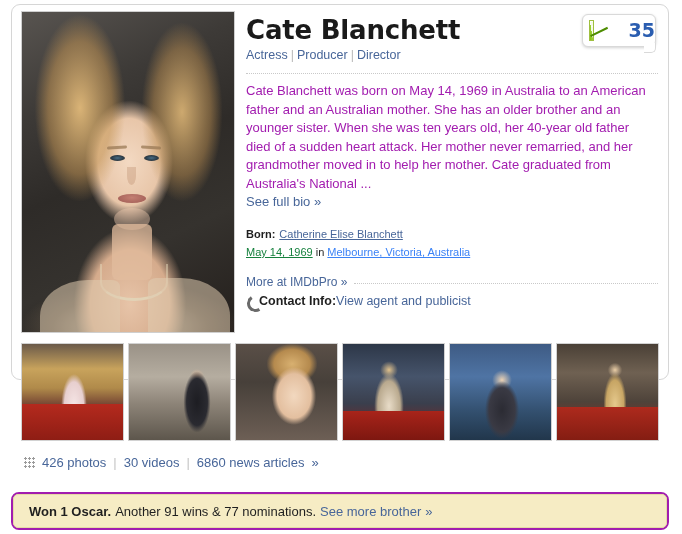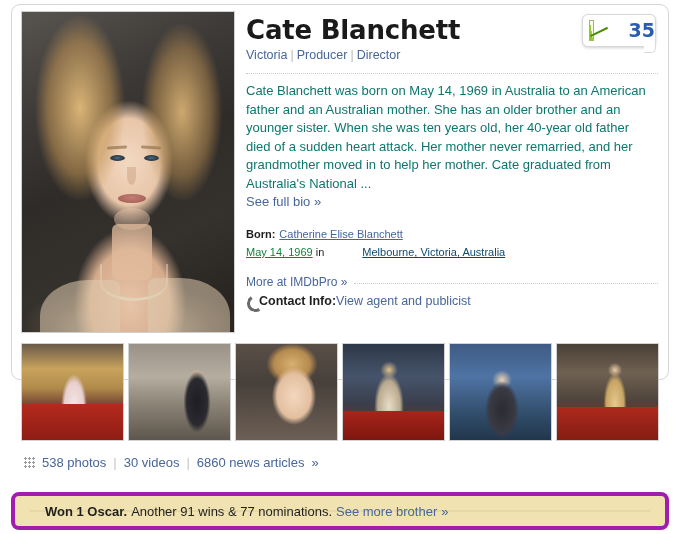--- a/index.html
+++ b/index.html
@@ -184,42 +184,42 @@
     font-family: "DejaVu Sans", sans-serif;
     line-height: 1;
     margin-left: 29px;
   }
 
   
   .bio {
     margin-top: 2px;
     font-size: 13px;
     line-height: 18.5px;
-    color: #0f766e;
+    color: #a21caf;
     width: 410px;
   }
   .bio-link {
     display: block;
     margin-top: 1px;
     font-size: 13px;
     color: #486699;
     text-decoration: none;
   }
 
   
   .born-block {
     margin-top: 16px;
     font-size: 11px;
     line-height: 18px;
   }
   .born-label { font-weight: bold; color: #1f1f1f; }
   .born-name  { color: #486699; margin-left: 4px; }
   .born-date  { color: #15803d; }
   .born-in    { color: #1f1f1f; }
-  .born-place { color: #0c4a6e; margin-left: 35px; }
+  .born-place { color: #3b82f6; }
 
   
   .pro-row {
     margin-top: 14px;
     display: flex;
     align-items: center;
     gap: 7px;
     width: 412px;
   }
   .pro-link {
@@ -365,24 +365,24 @@
   .stats-row .chev { color: #486699; }
 
   
   .awards-banner {
     position: absolute;
     left: 11px;
     top: 492px;
     width: 658px;
     height: 38px;
     box-sizing: border-box;
-    border: 4px solid #a21caf;
+    border: 2px solid #a21caf;
     border-radius: 8px;
     background: #f0e3b1;
-    padding: 14px;
+    padding: 0;
   }
   .awards-inner {
     width: 100%;
     height: 100%;
     box-sizing: border-box;
     border: 1px solid #e6d9a6;
     border-radius: 5px;
     background: #f6ecc4;
     display: flex;
     align-items: center;
@@ -418,21 +418,21 @@
           <div class="pf shoulder-r"></div>
         </div>
       </div>
 
       <div class="info-col">
 
         <div class="name-row">
           <div>
             <h1 class="person-name">Cate Blanchett</h1>
             <div class="job-line">
-              <a href="#">Victoria</a><span class="job-sep">|</span><a href="#">Producer</a><span class="job-sep">|</span><a href="#">Director</a>
+              <a href="#">Actress</a><span class="job-sep">|</span><a href="#">Producer</a><span class="job-sep">|</span><a href="#">Director</a>
             </div>
           </div>
 
           <div class="meter-badge">
             <span class="meter-chart"></span>
             <span class="meter-num">35</span>
           </div>
         </div>
 
         <hr class="dotted-hr">
@@ -481,21 +481,21 @@
         <div class="thumb">
             <div class="scene t5"></div>
           </div>
         <div class="thumb">
             <div class="scene t6"></div>
           </div>
       </div>
 
       <div class="stats-row">
         <span class="grid-ico"></span>
-        <a href="#">538 photos</a>
+        <a href="#">426 photos</a>
         <span class="s-sep">|</span>
         <a href="#">30 videos</a>
         <span class="s-sep">|</span>
         <a href="#">6860 news articles</a>
         <span class="chev">»</span>
       </div>
 
     </div>
   </div>
 

